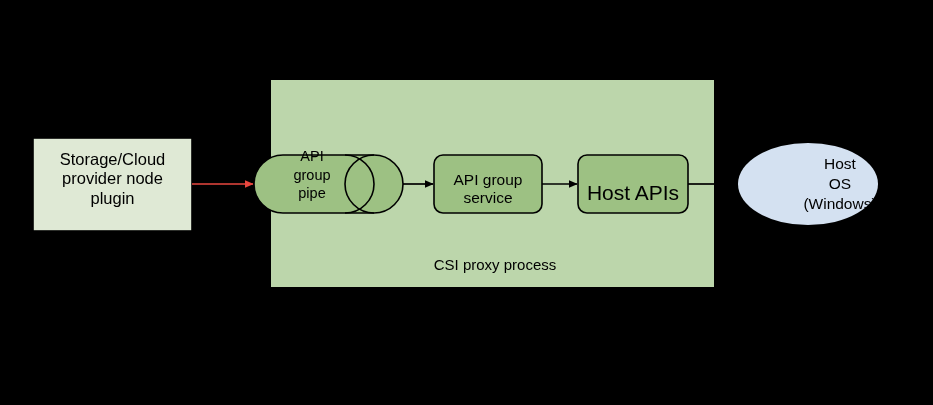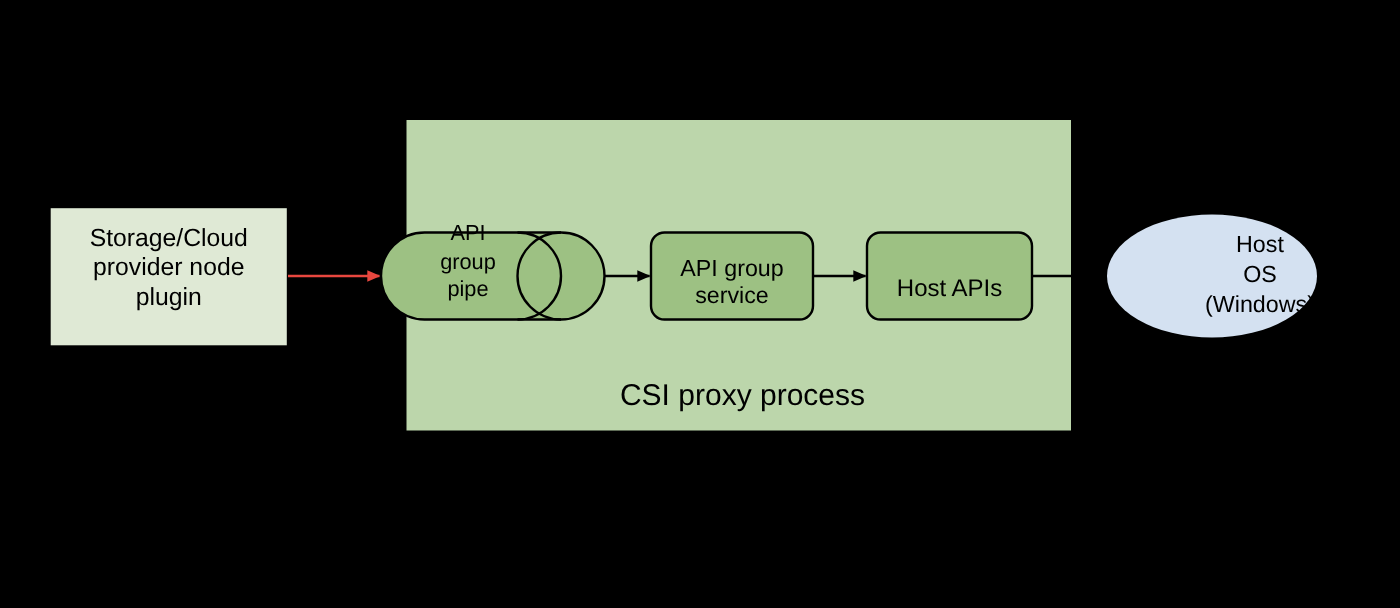--- a/index.html
+++ b/index.html
@@ -58,38 +58,38 @@
     height: 68px;
     font-size: 15.5px;
     text-align: center;
   }
   
   #host-apis-label {
     left: 578px;
     top: 155px;
     width: 110px;
     height: 76px;
-    font-size: 16px;
+    font-size: 21px;
   }
   
   #host-os-label {
     left: 770px;
     top: 143px;
     width: 140px;
     height: 82px;
     font-size: 15.5px;
     line-height: 1.3;
   }
   
   #csi-proxy-caption {
     left: 330px;
     top: 252px;
     width: 330px;
     height: 26px;
-    font-size: 20px;
+    font-size: 15px;
   }
 </style>
 </head>
 <body>
 
 <svg id="canvas" viewBox="0 0 933 405" xmlns="http://www.w3.org/2000/svg">
 
   <defs>
     <marker id="arrow-black" viewBox="0 0 10 10" refX="9.2" refY="5" markerWidth="5.2" markerHeight="5.2" orient="auto-start-reverse">
       <path d="M 0 0.6 L 10 5 L 0 9.4 z" fill="#000000"></path>

